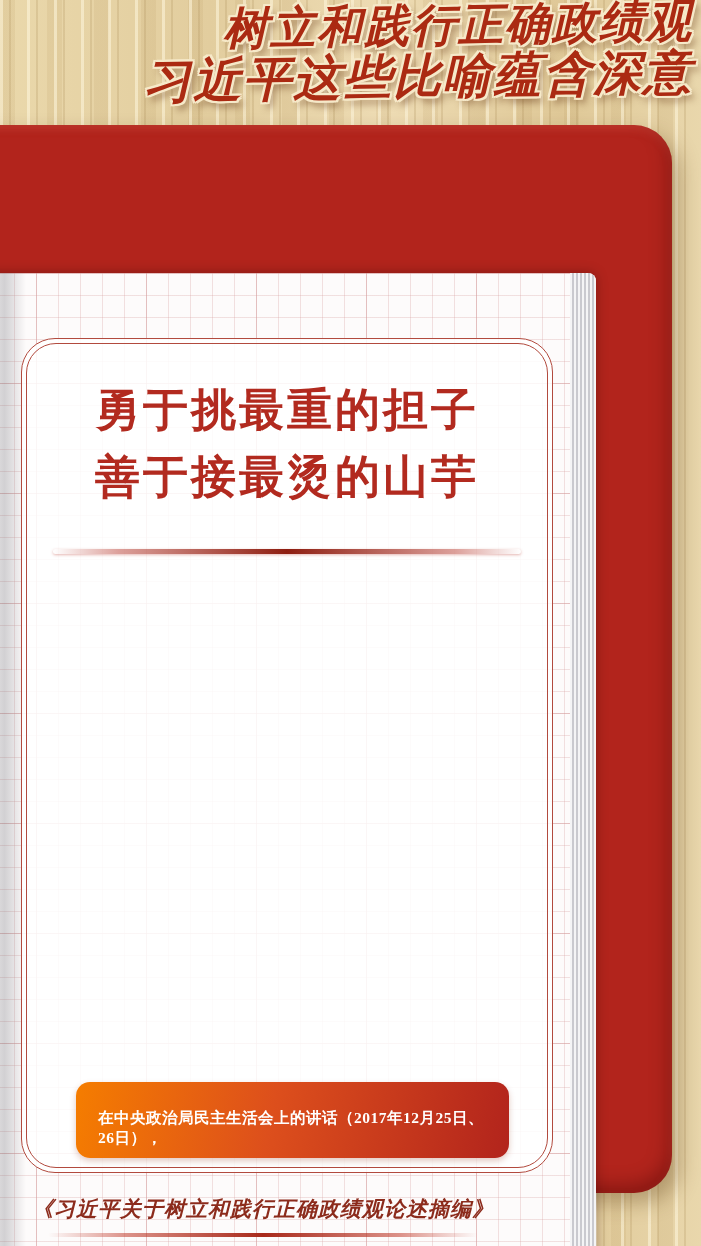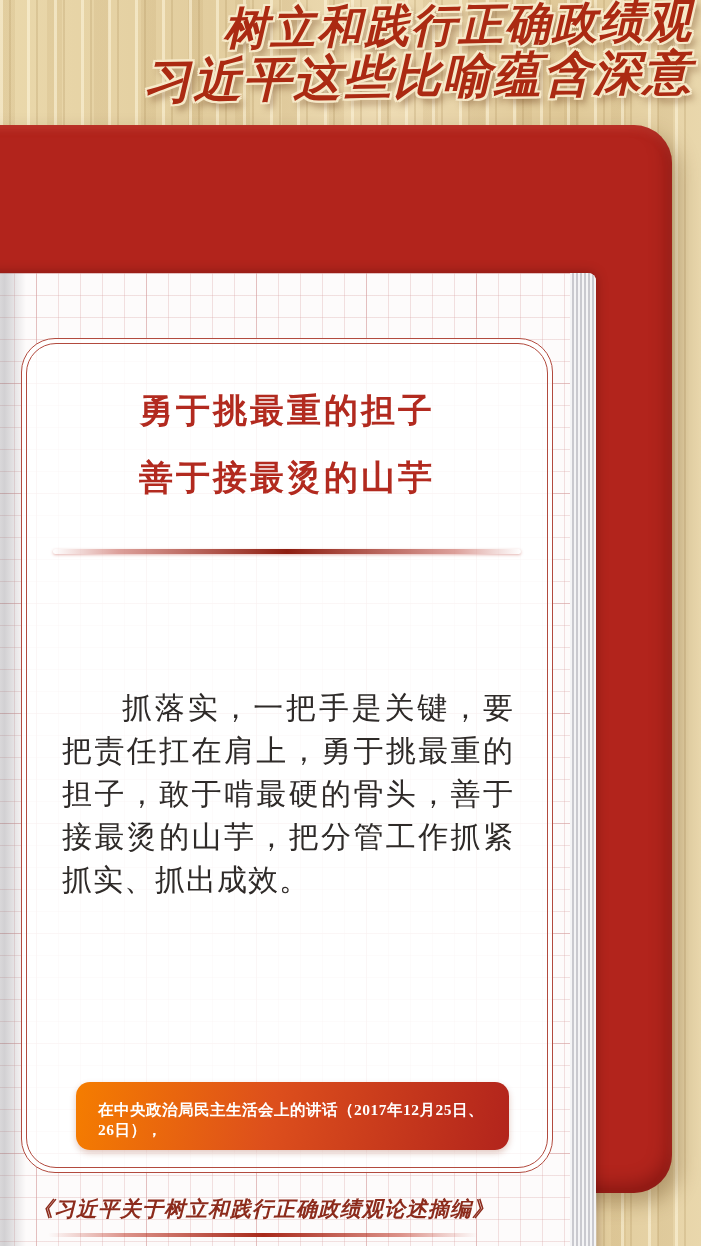--- a/index.html
+++ b/index.html
@@ -83,21 +83,21 @@
   }
   .quote-card::before{
     content:"";position:absolute;inset:4px;
     border:1px solid #b24a3e;border-radius:30px;
     pointer-events:none;
   }
 
   .headline{
     margin-top:38px;
     text-align:center;
-    font-size:34px;line-height:67px;
+    font-size:45px;line-height:67px;
     font-weight:900;
     letter-spacing:3px;
     color:#b22a1f;
     font-family:"Liberation Serif","DejaVu Serif",serif;
   }
 
   .divider{
     width:468px;height:5px;
     margin:38px auto 0;
     background:linear-gradient(90deg,
@@ -117,21 +117,21 @@
     color:#2e2a28;
     text-indent:2em;
     text-align:justify;
     font-family:"Liberation Serif","DejaVu Serif",serif;
   }
 
   .source-banner{
     position:absolute;left:54px;top:743px;
     width:433px;
     box-sizing:border-box;
-    padding:18px 18px 10px 22px;
+    padding:26px 18px 10px 22px;
     border-radius:14px;
     background:linear-gradient(100deg,#f57d00 0%,#dd4f1c 45%,#b2241c 100%);
     color:#ffffff;
     font-size:15.5px;line-height:20px;
     font-weight:bold;
     letter-spacing:.5px;
     box-shadow:0 3px 6px rgba(140,40,10,.25);
   }
 
   
@@ -175,21 +175,20 @@
       <div class="page-stack-right"></div>
 
       <div class="quote-card">
         <div class="headline">
           <div>勇于挑最重的担子</div>
           <div>善于接最烫的山芋</div>
         </div>
 
         <div class="divider"></div>
 
-        <div class="body-text">抓落实，一把手是关键，要把责任扛在肩上，勇于挑最重的担子，敢于啃最硬的骨头，善于接最烫的山芋，把分管工作抓紧抓实、抓出成效。</div>
 
         <div class="source-banner">
           <div>在中央政治局民主生活会上的讲话（2017年12月25日、26日），</div>
         </div>
       </div>
 
       <div class="below-card">
         <div class="book-title">《习近平关于树立和践行正确政绩观论述摘编》</div>
         <div class="caption-underline"></div>
 

